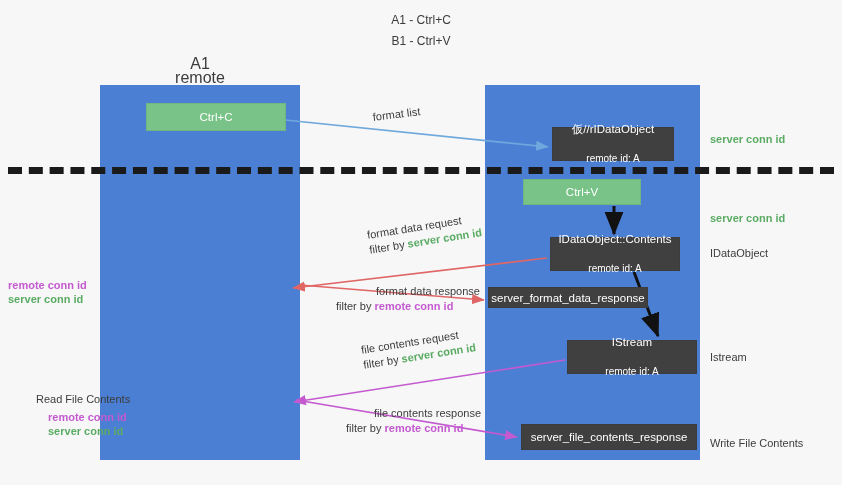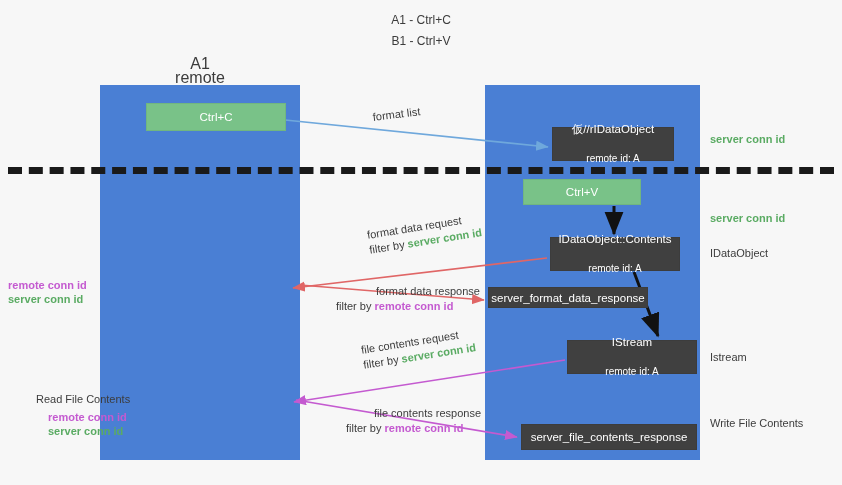--- a/index.html
+++ b/index.html
@@ -154,21 +154,21 @@
     position: absolute;
     font-size: 11px;
     line-height: 14px;
     white-space: nowrap;
     color: #3c3c3c;
   }
   #note-r-server1 { left: 710px; top: 132px; color: #5aab63; font-weight: bold; }
   #note-r-server2 { left: 710px; top: 211px; color: #5aab63; font-weight: bold; }
   #note-r-dataobj { left: 710px; top: 246px; }
   #note-r-istream { left: 710px; top: 350px; }
-  #note-r-writefc { left: 710px; top: 416px; }
+  #note-r-writefc { left: 710px; top: 436px; }
 </style>
 </head>
 <body>
 
 <div id="canvas">
 
   <div class="title" id="diagram-title">A1 - Ctrl+C
 B1 - Ctrl+V</div>
 
   <div class="lane" id="lane-a1"></div>

